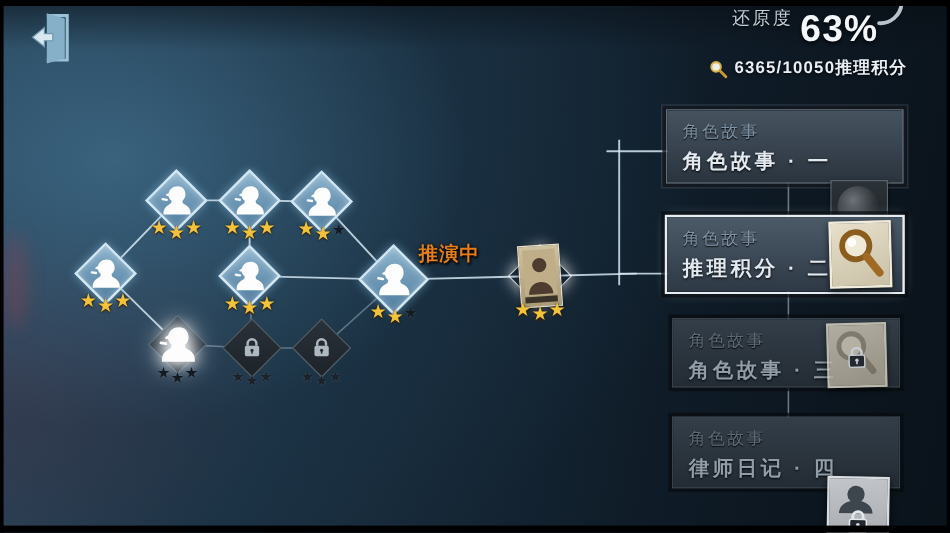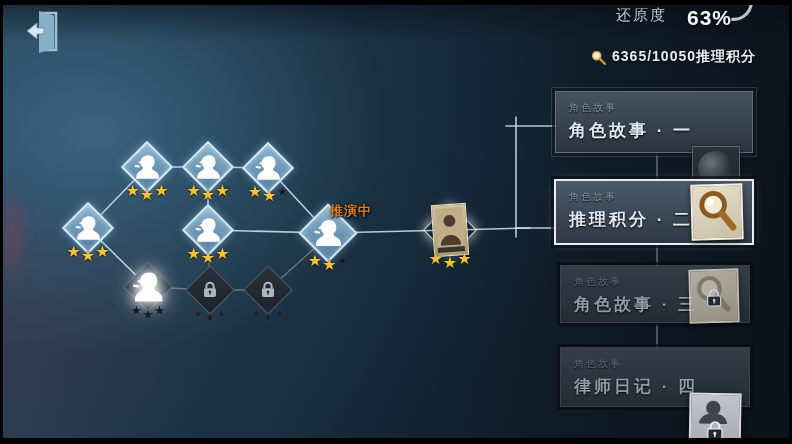--- a/index.html
+++ b/index.html
@@ -15,21 +15,21 @@
     background:linear-gradient(180deg,rgba(7,12,18,.55),rgba(0,0,0,0));}
   .red-streak{position:absolute;left:4px;top:195px;width:18px;height:80px;border-radius:50%;
     background:rgba(190,60,75,.28);filter:blur(7px);}
   .letterbox{position:absolute;background:#000;z-index:60;}
   .lb-t{left:0;top:0;right:0;height:5px;} .lb-b{left:0;bottom:0;right:0;height:6px;}
   .lb-l{left:0;top:0;bottom:0;width:3px;} .lb-r{right:0;top:0;bottom:0;width:3px;}
   
   .exit-btn{position:absolute;left:24px;top:6px;width:42px;height:50px;cursor:pointer;z-index:20;}
   .restore-row{position:absolute;right:36px;top:6px;display:flex;align-items:flex-start;z-index:20;}
   .restore-label{font-size:15px;color:#c3ced8;letter-spacing:2px;text-shadow:0 1px 2px #000;}
-  .restore-value{font-size:21px;font-weight:bold;color:#f3f7fa;margin-left:20px;
+  .restore-value{font-size:31px;font-weight:bold;color:#f3f7fa;margin-left:6px;
     text-shadow:0 2px 3px rgba(0,0,0,.8);letter-spacing:1px;}
   .restore-arc{margin-left:-6px;margin-top:-12px;}
   .points-row{position:absolute;right:36px;top:48px;display:flex;align-items:flex-end;z-index:20;}
   .points-text{font-size:14px;font-weight:bold;color:#e9eff5;letter-spacing:1px;
     text-shadow:0 1px 2px #000;margin-left:5px;}
   
   #edges{position:absolute;inset:0;z-index:2;}
   .edge{stroke:rgba(212,230,242,.85);stroke-width:1.6;stroke-linecap:round;}
   .edge.dim{stroke:rgba(160,180,196,.5);stroke-width:1.4;}
   .edge.panel{stroke:rgba(168,184,198,.6);stroke-width:1.3;}
@@ -64,27 +64,27 @@
   .glow-diamond{position:absolute;left:50%;top:50%;width:36px;height:36px;
     transform:translate(-50%,-50%) rotate(45deg);
     background:radial-gradient(circle,rgba(255,255,255,.95),rgba(200,225,240,.25) 60%,rgba(0,0,0,0) 75%);
     border:1px solid rgba(255,255,255,.8);box-shadow:0 0 12px rgba(255,255,255,.8);}
   .reward-card{position:absolute;left:50%;top:50%;width:33px;height:50px;
     transform:translate(-50%,-50%) rotate(-4deg);
     background:linear-gradient(180deg,#cfc2a0,#ab9a76);
     border:1px solid #e9e0c8;box-shadow:0 1px 4px rgba(0,0,0,.6);}
   .reward-card .inner{position:absolute;inset:3px 3px 9px 3px;background:#bfae88;overflow:hidden;}
   .reward-card .strip{position:absolute;left:3px;right:3px;bottom:3px;height:5px;background:#3a332a;}
-  .active-label{position:absolute;left:330px;top:202px;z-index:8;font-size:13px;font-weight:bold;
+  .active-label{position:absolute;left:349px;top:202px;z-index:8;font-size:16px;font-weight:bold;
     color:#e67d17;letter-spacing:1px;text-shadow:1px 1px 2px #000,0 0 3px rgba(0,0,0,.8);}
   
   .panel{position:absolute;left:556px;width:196px;cursor:pointer;z-index:10;
     background:linear-gradient(180deg,#46535f,#2a343f);
     box-shadow:0 0 0 1px rgba(165,180,195,.55),0 0 0 4px rgba(8,12,16,.7),0 0 0 5px rgba(150,165,180,.22);}
-  .panel .cat{font-size:10px;letter-spacing:2px;color:#7e93a6;margin:9px 16px 4px 13px;
+  .panel .cat{font-size:14px;letter-spacing:2px;color:#7e93a6;margin:9px 16px 4px 13px;
     text-shadow:0 1px 1px #000;}
   .panel .title{font-size:17px;letter-spacing:3px;color:#e2e9f0;margin-left:13px;font-weight:bold;
     text-shadow:0 1px 2px #000;}
   .panel.selected{background:linear-gradient(180deg,#4c5a68,#2e3945);
     box-shadow:0 0 0 2px #e6edf3,0 0 0 5px rgba(8,12,16,.7),0 0 10px rgba(210,228,240,.4);}
   .panel.dimmed{background:linear-gradient(180deg,#343e48,#232c35);
     box-shadow:0 0 0 1px rgba(130,145,158,.4),0 0 0 4px rgba(8,12,16,.7);}
   .panel.dimmed .cat{color:#5d6b77;} .panel.dimmed .title{color:#909ca7;}
   .panel-icon{position:absolute;line-height:0;}
   .icon-frame{position:relative;background:linear-gradient(180deg,#2b3238,#1b2127);

